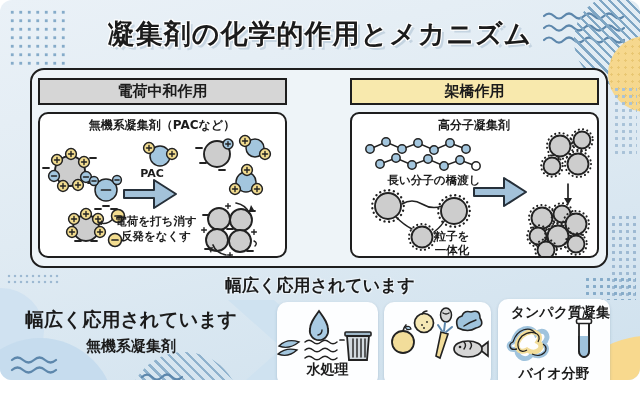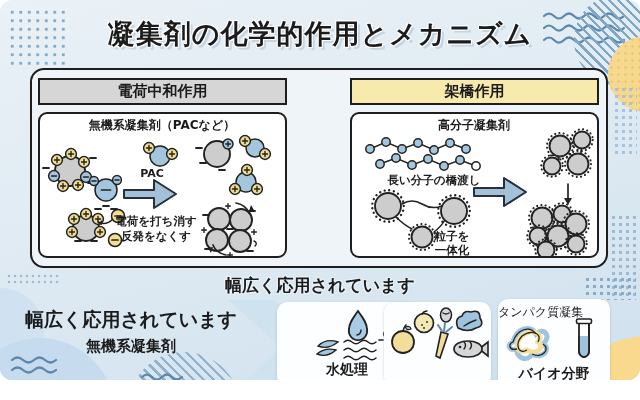--- a/index.html
+++ b/index.html
@@ -22,21 +22,21 @@
            border:2.5px solid #1e1e1e;border-radius:14px;box-sizing:border-box;z-index:2;}
   .phdr{top:78px;width:249px;height:27px;border:2px solid #1e1e1e;box-sizing:border-box;
         display:flex;align-items:center;justify-content:center;font-size:15px;font-weight:800;z-index:3;}
   .phdr.l{left:38px;background:#d6d6d6;}
   .phdr.r{left:350px;background:#f8e9ad;}
   .pill{left:240px;top:64px;width:160px;height:28px;background:#a7c6dd;border:2.5px solid #1e1e1e;
         border-radius:16px;box-sizing:border-box;display:flex;align-items:center;justify-content:center;
         font-size:14px;font-weight:800;z-index:5;}
   .pbox{top:112px;width:249px;height:146px;background:#ffffff;border:2px solid #1e1e1e;
         border-radius:9px;box-sizing:border-box;z-index:3;overflow:hidden;}
-  .pbox.l{left:38px;} .pbox.r{left:350px;}
+  .pbox.l{left:38px;border-radius:10px;} .pbox.r{left:350px;}
 
   svg text{font-family:"DejaVu Sans","Liberation Sans",sans-serif;font-weight:800;fill:#1b1b1b;}
   .t12{font-size:12px;} .t11{font-size:11.5px;} .t10{font-size:11px;}
 
   .cy{fill:#f3dd90;stroke:#222;stroke-width:1.5;} .cb{fill:#a3c6de;stroke:#222;stroke-width:1.5;}
   .cg{fill:#cdcdcd;stroke:#222;stroke-width:1.9;}
   .k14{stroke:#222;stroke-width:1.4;stroke-linecap:round;fill:none;}
   .k16{stroke:#222;stroke-width:1.7;stroke-linecap:round;fill:none;}
   .dsh{stroke:#222;stroke-width:1.8;stroke-linecap:round;fill:none;}
   .dotring{fill:none;stroke:#222;stroke-width:2.3;stroke-dasharray:.1 4.6;stroke-linecap:round;}
@@ -47,21 +47,21 @@
   .wave-deco{stroke:#5d87ac;stroke-width:2.2;fill:none;stroke-linecap:round;}
 
   .center-heading{left:0;right:0;top:274px;text-align:center;font-size:17px;font-weight:800;
                   text-shadow:-1px -1px 0 #eaf2f8,1px 1px 0 #eaf2f8,1px -1px 0 #eaf2f8,-1px 1px 0 #eaf2f8;z-index:2;}
   .left-heading{left:24px;top:307px;width:214px;text-align:center;z-index:2;}
   .left-heading .h1{font-size:19px;font-weight:800;}
   .left-heading .h2{font-size:15px;font-weight:800;margin-top:4px;}
   .chev{left:228px;top:298px;z-index:1;}
   .card{background:#fdfeff;border-radius:10px;box-shadow:0 1px 3px rgba(90,120,150,.3);z-index:2;}
   .card .lbl{position:absolute;left:0;right:0;bottom:7px;text-align:center;font-size:14px;font-weight:800;}
-  .card .toplbl{position:absolute;left:0;right:0;top:5px;text-align:left;font-size:12px;font-weight:400;}
+  .card .toplbl{position:absolute;left:0;right:0;top:5px;text-align:right;font-size:14px;font-weight:700;}
 </style>
 </head>
 <body>
 
 <div class="stage">
  <div class="canvas">
 
   <svg width="0" height="0" style="position:absolute">
     <defs>
       <g id="pY">
@@ -302,21 +302,21 @@
 
   <div class="abs center-heading">幅広く応用されています</div>
   <div class="abs left-heading">
     <div class="h1">幅広く応用されています</div>
     <div class="h2">無機系凝集剤</div>
   </div>
   <svg class="abs chev" width="106" height="100">
     <polygon points="0,2 46,2 100,50 46,98 0,98 54,50" fill="#cfe2f0"></polygon>
   </svg>
 
-  <div class="abs card" style="left:277px;top:302px;width:101px;height:84px;padding-left:39px;">
+  <div class="abs card" style="left:277px;top:302px;width:101px;height:84px;">
     <svg width="101" height="62">
       <g transform="translate(42,22)">
         <path d="M0,-13 C5,-6 9,-1 9,5 A9.2,9.2 0 1,1 -9,5 C-9,-1 -5,-6 0,-13 Z" fill="#a9cbe3" stroke="#222" stroke-width="1.8"></path>
         <path d="M3,6 q0,4 -4,5" class="k14"></path>
       </g>
       <g transform="translate(12,44)">
         <path d="M-10,0 q8,-8 20,-4 q-10,8 -20,4 Z" fill="#a3c6de" stroke="#222" stroke-width="1.4"></path>
         <path d="M-11,8 q8,-7 19,-4 q-9,8 -19,4 Z" fill="#a3c6de" stroke="#222" stroke-width="1.4"></path>
       </g>
       <g transform="translate(28,40)">

